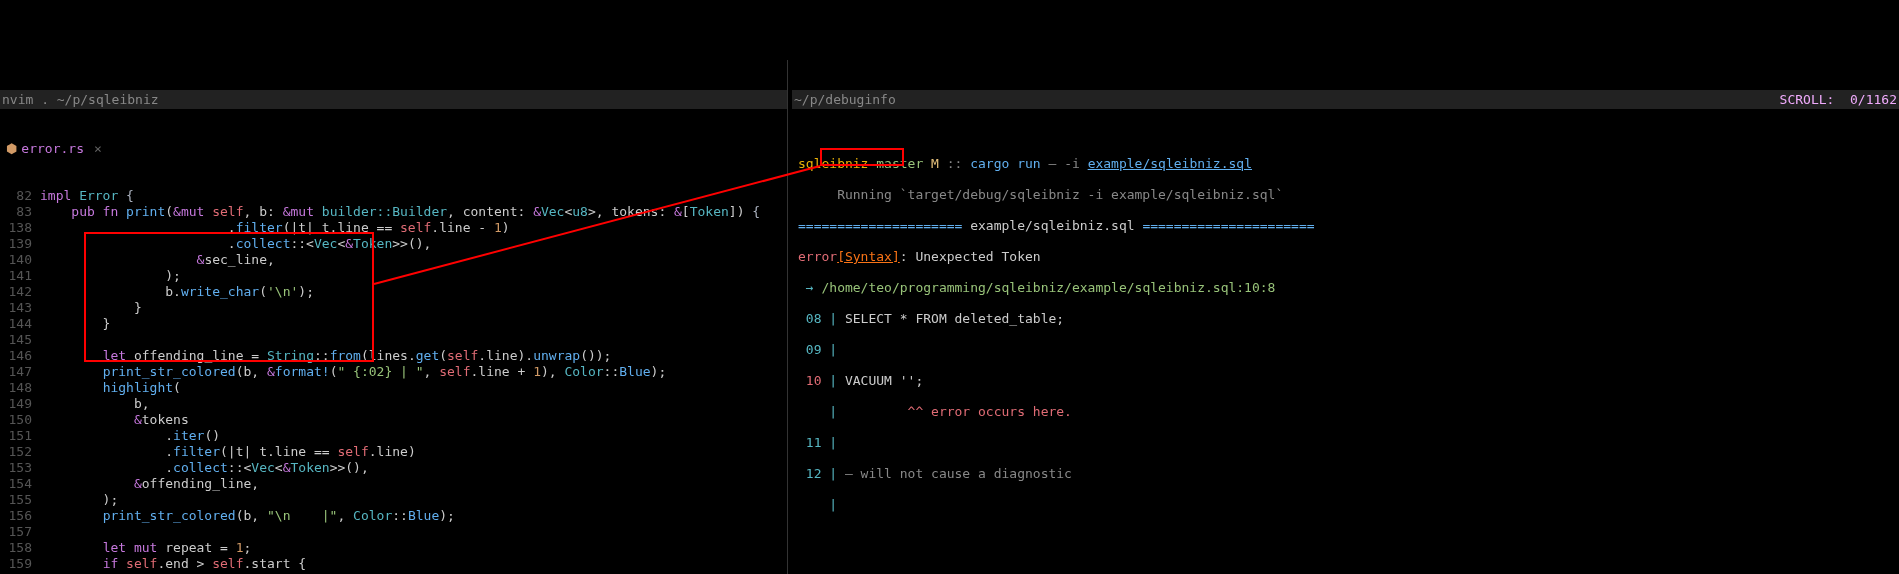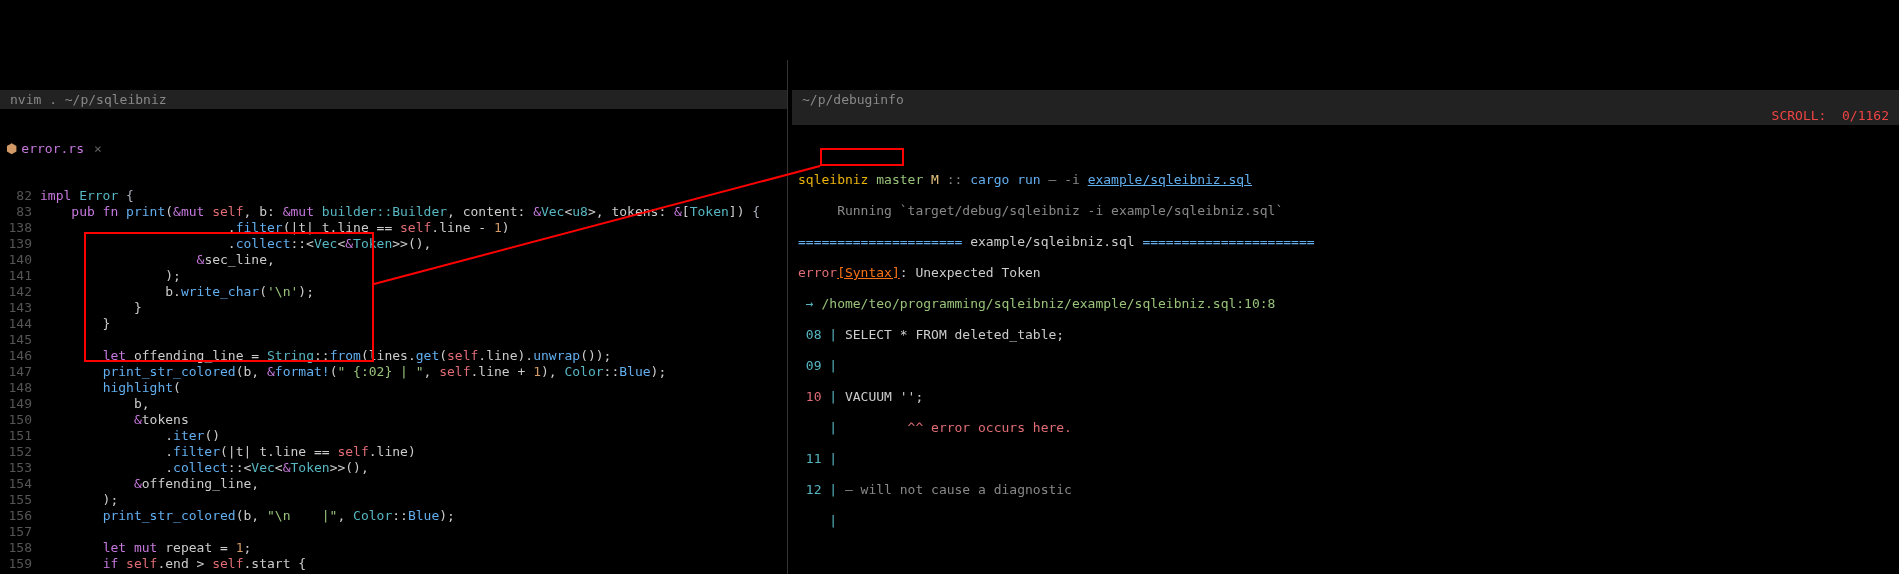--- a/index.html
+++ b/index.html
@@ -11,21 +11,21 @@
   white-space:pre;
   overflow:hidden;
   width:1899px;
   height:574px;
   position:relative;
 }
 .split { display:flex; width:100%; height:100%; }
 .pane { height:100%; overflow:hidden; }
 .left { width:788px; border-right:1px solid #333; }
 .right { flex:1; padding-left:4px; }
-.title-bar { background:#222; color:#888; padding:2px 10px; display:flex; }
+.title-bar { background:#222; color:#888; padding:2px 2px; display:flex; }
 .title-bar.left-t { justify-content:flex-start; }
 .title-bar.right-t { justify-content:space-between; }
 .tab-line { display:flex; align-items:center; padding:2px 6px; background:#000; }
 .tab { color:#c678dd; display:flex; align-items:center; gap:4px; }
 .tab .close { color:#666; margin-left:6px; }
 .gutter { display:inline-block; width:40px; text-align:right; color:#555; padding-right:8px; user-select:none; }
 .line { display:block; height:16px; line-height:16px; }
 .c-kw { color:#c678dd; }
 .c-fn { color:#61afef; }
 .c-type { color:#56b6c2; }
@@ -44,21 +44,21 @@
 .t-sep { color:#888; }
 .t-cmd { color:#61afef; }
 .t-link { color:#61afef; text-decoration:underline; }
 .t-err { color:#e06c75; }
 .t-ok { color:#98c379; }
 .t-note { color:#f97316;text-decoration:underline; }
 .t-ln { color:#56b6c2; }
 .t-arrow { color:#56b6c2; }
 .t-rule { color:#61afef; }
 .t-dim { color:#888; }
-.scroll-ind { color:#ef4444;margin-top:16px; }
+.scroll-ind { color:#f0abfc; }
 .icon-rust { color:#d19a66; }
 </style>
 </head>
 <body>
 
 
 
 <div class="split">
   
   <div class="pane left">

